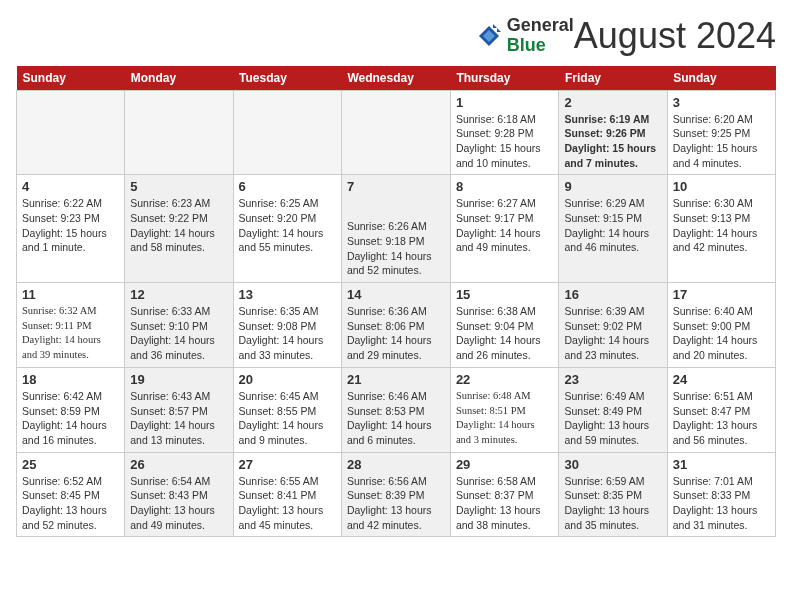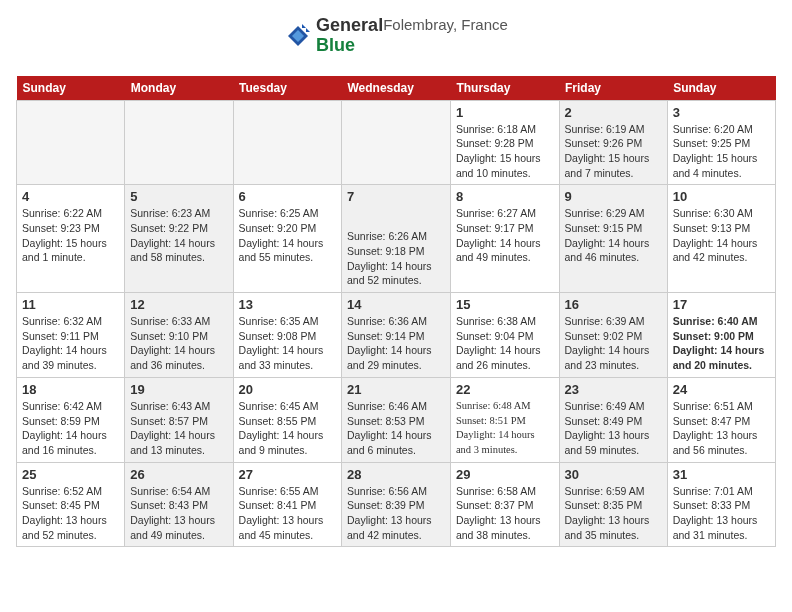--- a/index.html
+++ b/index.html
@@ -5,23 +5,23 @@
     * { box-sizing: border-box; margin: 0; padding: 0; }
     body {
       font-family: Arial, sans-serif;
       background: #fff;
       width: 792px;
       min-height: 612px;
       padding: 16px;
     }
     .header {
       display: flex;
-      justify-content: center;
+      justify-content: flex-end;
       align-items: flex-start;
-      margin-bottom: 20px;
+      margin-bottom: 10px;
     }
     .logo {
       display: flex;
       align-items: center;
       gap: 4px;
     }
     .logo-text {
       font-size: 18px;
       font-weight: bold;
       line-height: 1.1;
@@ -94,21 +94,21 @@
       <polygon points="14,4 24,14 14,24 4,14" fill="#2255a4"></polygon>
       <polygon points="14,8 20,14 14,20 8,14" fill="#5599dd"></polygon>
       <polygon points="18,2 26,10 22,10 22,6 18,6" fill="#1a56b0"></polygon>
     </svg>
     <div class="logo-text">
       <span class="logo-general">General</span><br>
       <span class="logo-blue">Blue</span>
     </div>
   </div>
   <div class="title-block">
-    <div class="location">Folembray, France</div>
+    <div class="month-year">August 2024</div>
   </div>
 </div>
 
 <table>
   <thead>
     <tr>
     <th>Sunday</th>
         <th>Monday</th>
         <th>Tuesday</th>
         <th>Wednesday</th>
@@ -125,21 +125,21 @@
         <td class="empty"></td>
         <td>
           <span class="day-num">1</span>
           <div class="day-info" style="white-space: pre-line;">Sunrise: 6:18 AM
 Sunset: 9:28 PM
 Daylight: 15 hours
 and 10 minutes.</div>
         </td>
         <td class="shade">
           <span class="day-num">2</span>
-          <div class="day-info" style="white-space: pre-line;">Sunrise: 6:19 AM
+          <div class="day-info" style="white-space: pre-line; font-weight: bold;">Sunrise: 6:19 AM
 Sunset: 9:26 PM
 Daylight: 15 hours
 and 7 minutes.</div>
         </td>
         <td>
           <span class="day-num">3</span>
           <div class="day-info" style="white-space: pre-line;">Sunrise: 6:20 AM
 Sunset: 9:25 PM
 Daylight: 15 hours
 and 4 minutes.</div>
@@ -192,21 +192,21 @@
           <span class="day-num">10</span>
           <div class="day-info" style="white-space: pre-line;">Sunrise: 6:30 AM
 Sunset: 9:13 PM
 Daylight: 14 hours
 and 42 minutes.</div>
         </td>
       </tr>
       <tr>
         <td>
           <span class="day-num">11</span>
-          <div class="day-info" style="white-space: pre-line;">Sunrise: 6:32 AM
+          <div class="day-info" style="white-space: pre-line; font-family: Liberation Serif, serif;">Sunrise: 6:32 AM
 Sunset: 9:11 PM
 Daylight: 14 hours
 and 39 minutes.</div>
         </td>
         <td class="shade">
           <span class="day-num">12</span>
           <div class="day-info" style="white-space: pre-line;">Sunrise: 6:33 AM
 Sunset: 9:10 PM
 Daylight: 14 hours
 and 36 minutes.</div>
@@ -214,41 +214,41 @@
         <td>
           <span class="day-num">13</span>
           <div class="day-info" style="white-space: pre-line;">Sunrise: 6:35 AM
 Sunset: 9:08 PM
 Daylight: 14 hours
 and 33 minutes.</div>
         </td>
         <td class="shade">
           <span class="day-num">14</span>
           <div class="day-info" style="white-space: pre-line;">Sunrise: 6:36 AM
-Sunset: 9:14 PM
+Sunset: 8:06 PM
 Daylight: 14 hours
 and 29 minutes.</div>
         </td>
         <td>
           <span class="day-num">15</span>
           <div class="day-info" style="white-space: pre-line;">Sunrise: 6:38 AM
 Sunset: 9:04 PM
 Daylight: 14 hours
 and 26 minutes.</div>
         </td>
         <td class="shade">
           <span class="day-num">16</span>
           <div class="day-info" style="white-space: pre-line;">Sunrise: 6:39 AM
 Sunset: 9:02 PM
 Daylight: 14 hours
 and 23 minutes.</div>
         </td>
         <td>
           <span class="day-num">17</span>
-          <div class="day-info" style="white-space: pre-line; font-weight: bold;">Sunrise: 6:40 AM
+          <div class="day-info" style="white-space: pre-line;">Sunrise: 6:40 AM
 Sunset: 9:00 PM
 Daylight: 14 hours
 and 20 minutes.</div>
         </td>
       </tr>
       <tr>
         <td>
           <span class="day-num">18</span>
           <div class="day-info" style="white-space: pre-line;">Sunrise: 6:42 AM
 Sunset: 8:59 PM

